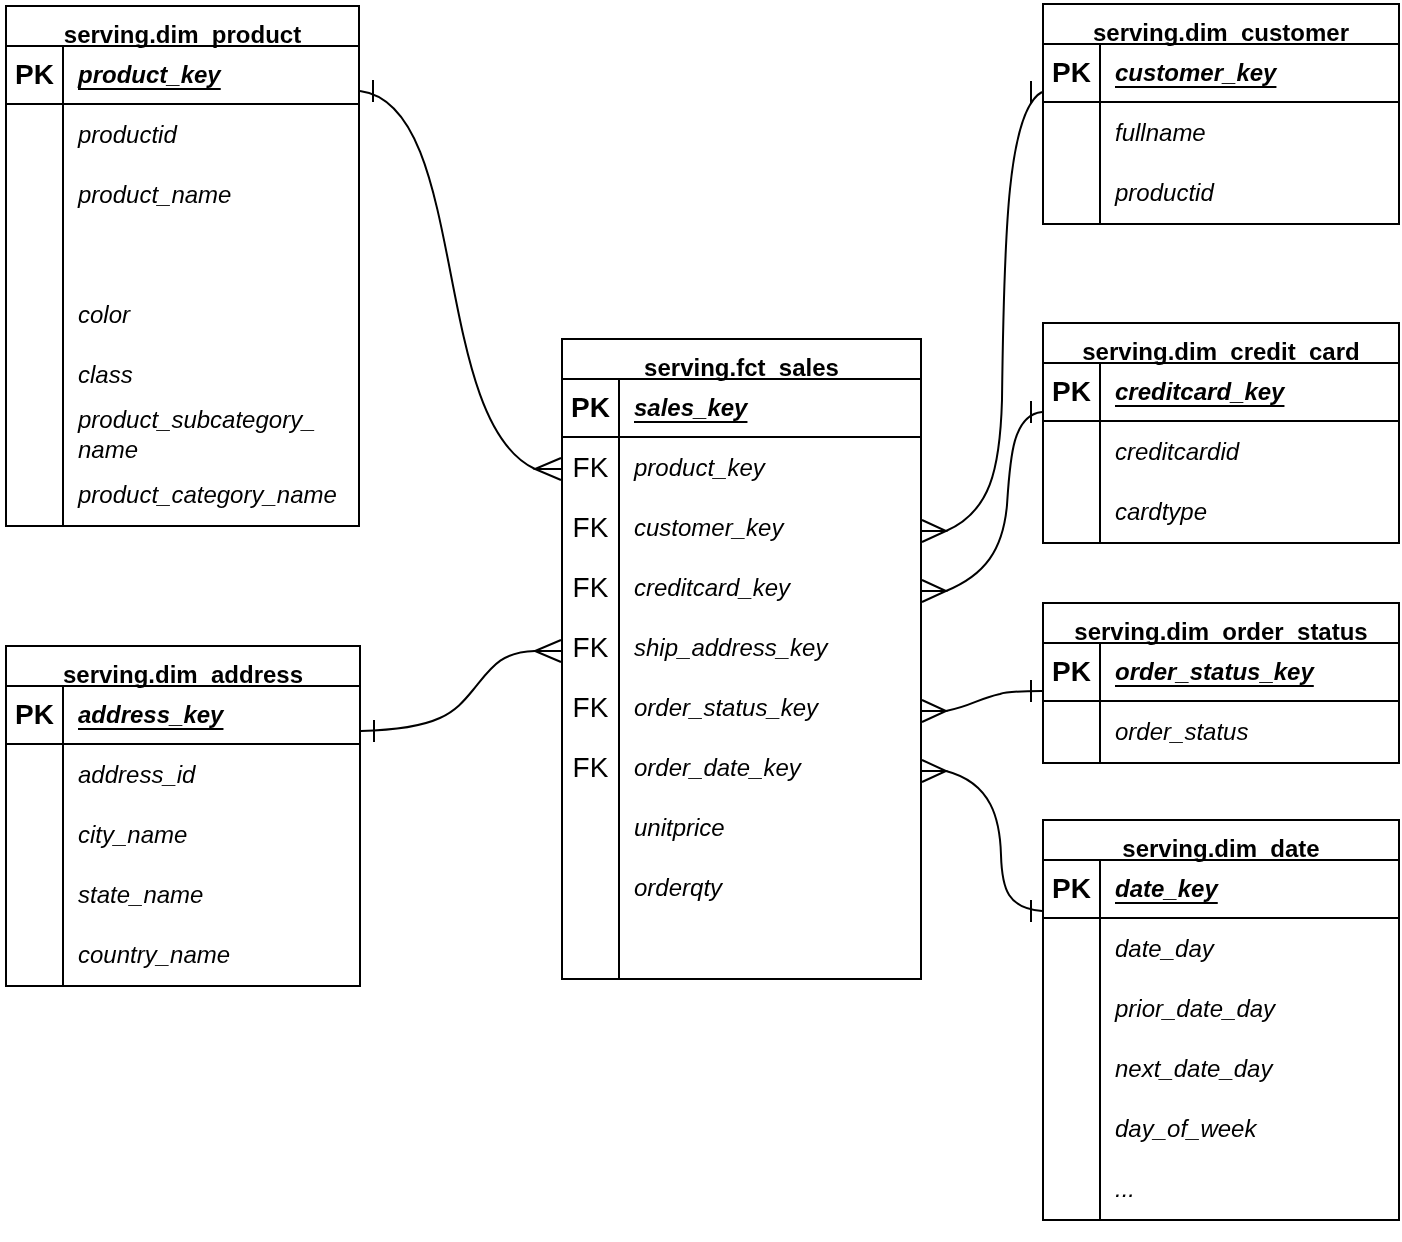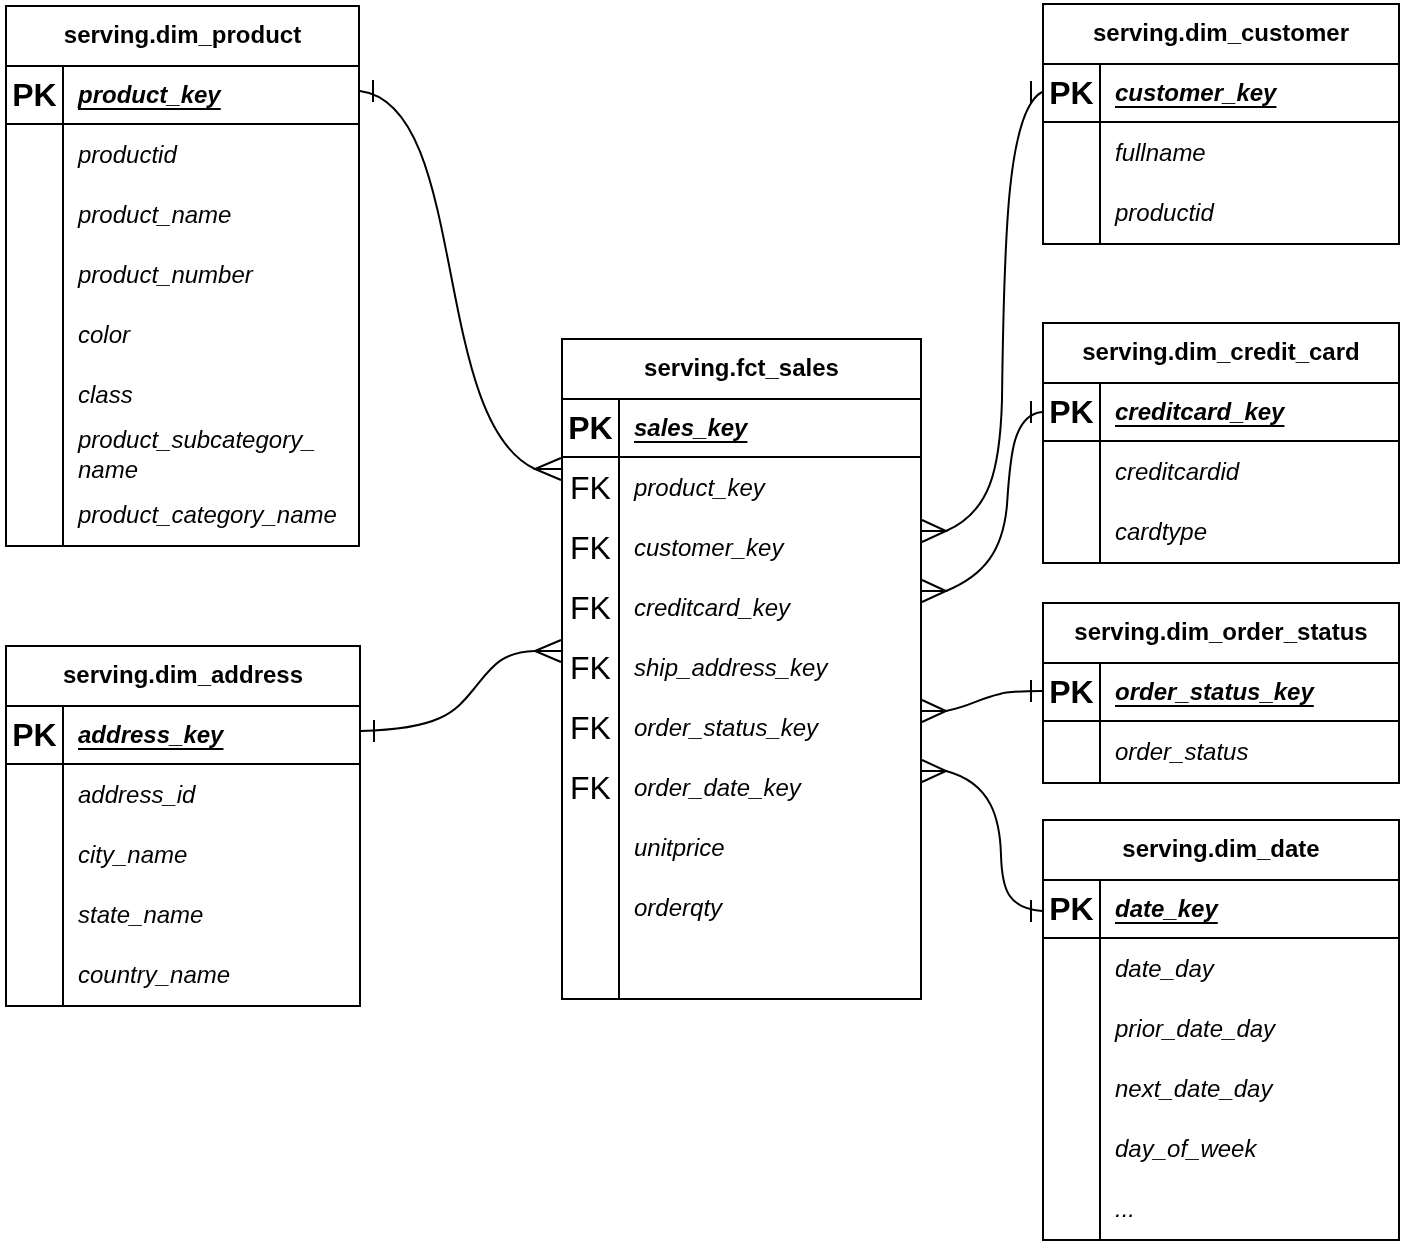--- a/index.html
+++ b/index.html
@@ -12,21 +12,21 @@
     overflow:hidden;
   }
   .tbl{
     position:absolute;
     background:#ffffff;
     border:2px solid #000;
     box-sizing:border-box;
     z-index:2;
   }
   .tbl-title{
-    height:60px;
+    height:40px;
     line-height:55px;
     text-align:center;
     font-weight:bold;
     font-size:24px;
     border-bottom:2px solid #000;
     box-sizing:border-box;
     white-space:nowrap;
   }
   .row{
     display:flex;
@@ -38,21 +38,21 @@
     border-bottom:2px solid #000;
   }
   .keycol{
     flex:0 0 57px;
     width:57px;
     border-right:2px solid #000;
     box-sizing:border-box;
     display:flex;
     align-items:center;
     justify-content:center;
-    font-size:32px;
+    font-size:28px;
     font-weight:normal;
   }
   .row.pk .keycol{font-weight:bold;}
   .fieldcol{
     flex:1;
     display:flex;
     align-items:center;
     padding-left:14px;
     font-size:24px;
     line-height:30px;
@@ -125,21 +125,20 @@
     <div class="row">
         <div class="keycol"></div>
         <div class="fieldcol">productid</div>
       </div>
     <div class="row">
         <div class="keycol"></div>
         <div class="fieldcol">product_name</div>
       </div>
     <div class="row">
         <div class="keycol"></div>
-        <div class="fieldcol">product_number</div>
       </div>
     <div class="row">
         <div class="keycol"></div>
         <div class="fieldcol">color</div>
       </div>
     <div class="row">
         <div class="keycol"></div>
         <div class="fieldcol">class</div>
       </div>
     <div class="row">

